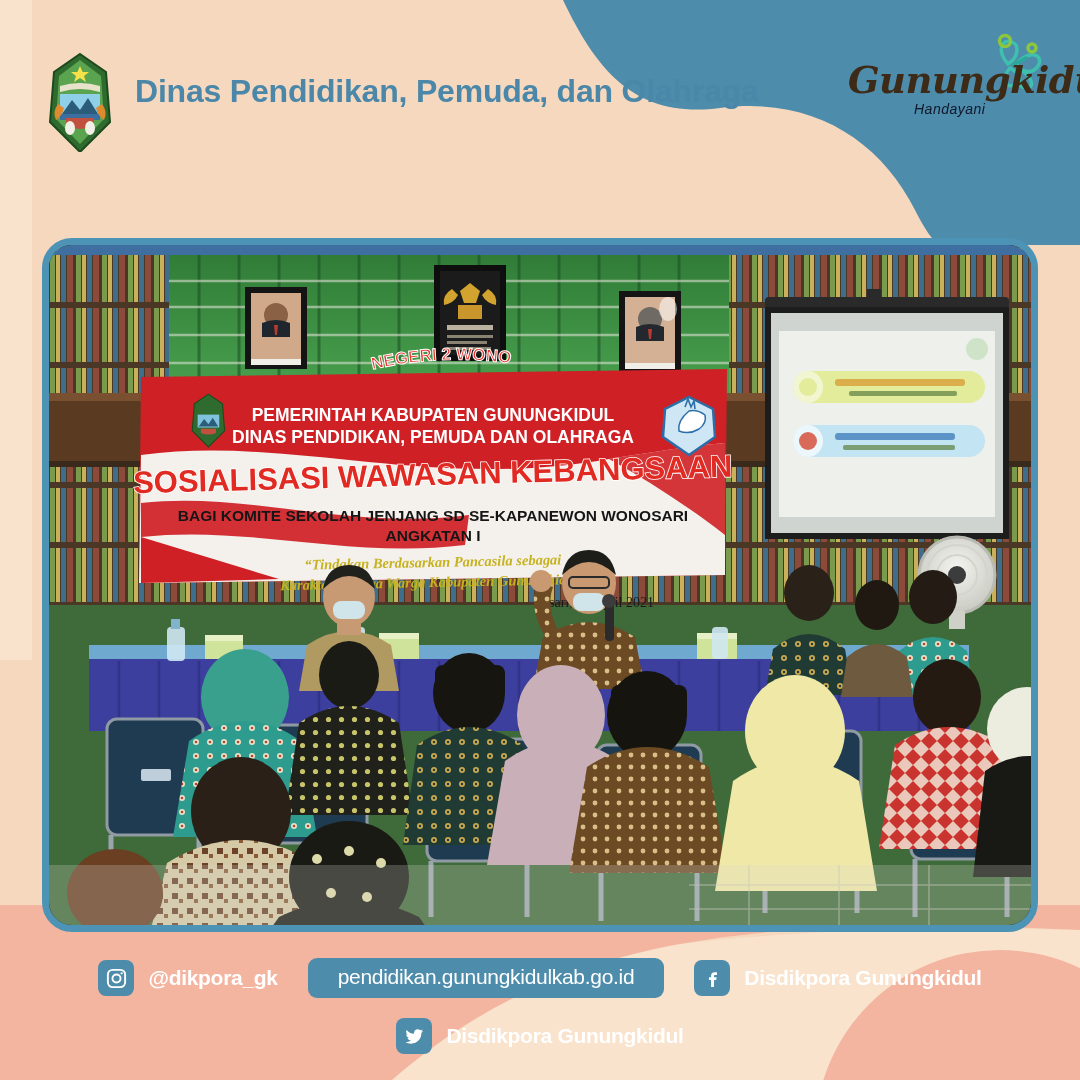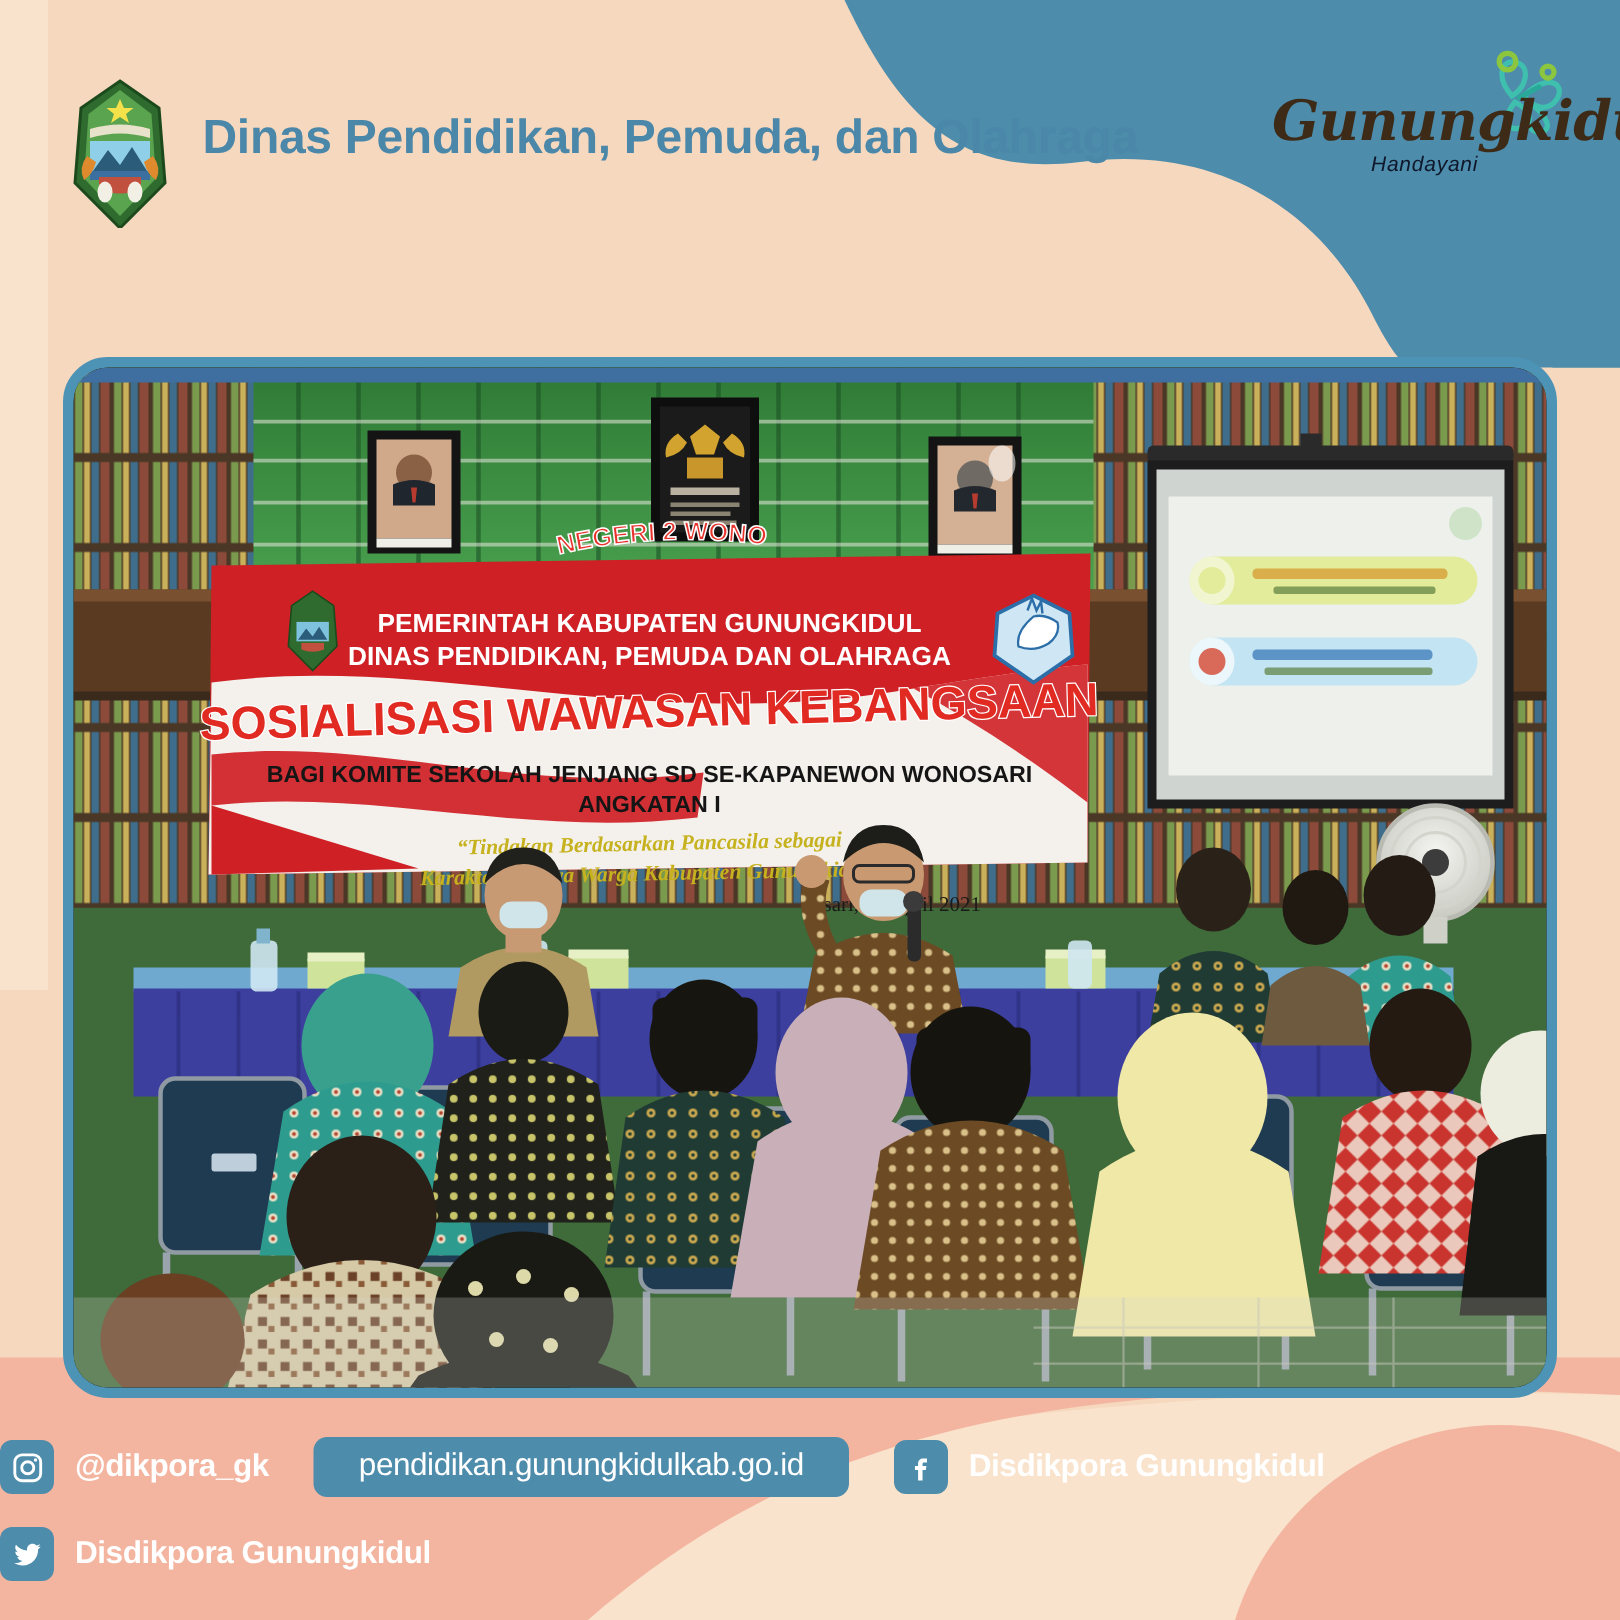--- a/index.html
+++ b/index.html
@@ -68,21 +68,21 @@
   }
   .photo { position:absolute; inset:0; }
 
   
   .footer {
     position:absolute; left:0; top:940px; width:1080px; height:140px;
     z-index:7;
   }
   .social-row {
     position:absolute; left:0; width:1080px;
-    display:flex; align-items:center; 
+    display:flex; align-items:center; justify-content:center;
     gap:14px;
   }
   .row1 { top:18px; }
   .row2 { top:78px; }
   .sicon {
     width:36px; height:36px; border-radius:8px;
     background:#4d8cab;
     display:flex; align-items:center; justify-content:center;
     flex:0 0 auto;
   }

